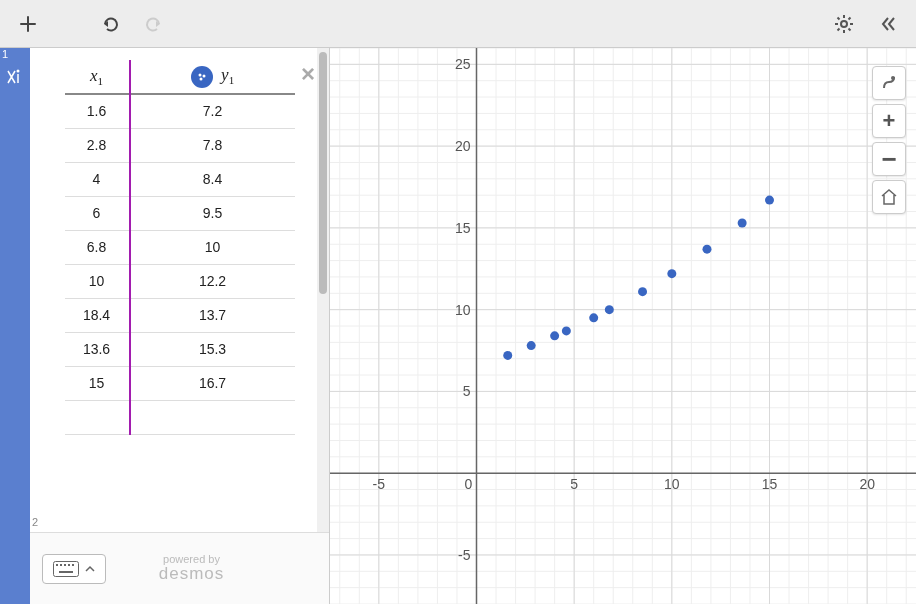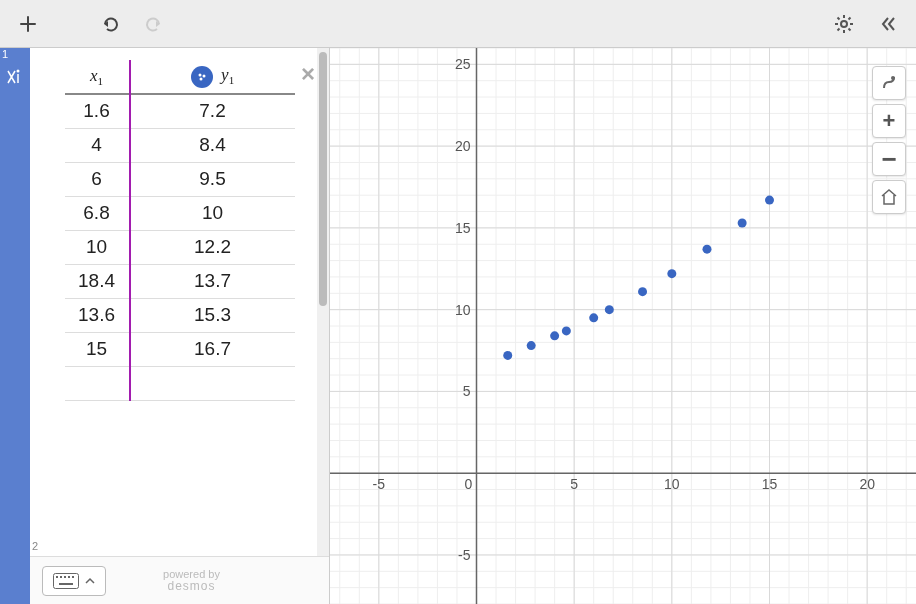--- a/index.html
+++ b/index.html
@@ -9,33 +9,33 @@
 .tb-btn { width: 36px; height: 36px; display: flex; align-items: center; justify-content: center; border-radius: 4px; cursor: pointer; color: #444; }
 .tb-btn.disabled { color: #bbb; cursor: default; }
 .content { display: flex; height: 556px; }
 .left-strip { width: 30px; background: #5a7fcf; color: #fff; font-size: 11px; position: relative; }
 .strip-num { position: absolute; top: 0; left: 2px; color: #fff; font-size: 11px; }
 .strip-icon { position: absolute; top: 20px; left: 5px; }
 .panel { width: 300px; background: #fff; border-right: 1px solid #ccc; position: relative; display: flex; flex-direction: column; }
 .panel-body { flex: 1; overflow: auto; padding: 12px 10px; position: relative; }
 .close-btn { position: absolute; top: 12px; right: 14px; font-size: 24px; color: #aaa; cursor: pointer; font-weight: bold; }
 .tbl { width: 230px; margin: 0 auto 60px auto; border-collapse: collapse; }
-.tbl th, .tbl td { height: 34px; text-align: center; font-size: 19px; color: #222; border-bottom: 1px solid #ddd; }
+.tbl th, .tbl td { height: 34px; text-align: center; font-size: 14px; color: #222; border-bottom: 1px solid #ddd; }
 .tbl th { font-weight: normal; font-style: italic; font-family: 'Times New Roman', serif; font-size: 17px; }
 .tbl .colhead { border-bottom: 2px solid #888; }
 .tbl td:first-child, .tbl th:first-child { border-right: 2px solid #a21caf; }
 .tbl td:first-child { width: 65px; }
 .dot-badge { display: inline-flex; width: 22px; height: 22px; border-radius: 50%; background: #3966c2; align-items: center; justify-content: center; vertical-align: middle; margin-right: 4px; }
 .dot-badge svg circle { fill: #fff; }
 .scrollbar-track { position: absolute; right: 0; top: 0; width: 12px; height: 100%; background: #f0f0f0; }
 .scrollbar-thumb { position: absolute; right: 2px; top: 4px; width: 8px; height: 50%; background: #bbb; border-radius: 4px; }
-.panel-footer { height: 48px; border-top: 1px solid #ddd; display: flex; align-items: center; justify-content: space-between; padding: 16px 12px; background: #fafafa; gap: 22px; }
+.panel-footer { height: 72px; border-top: 1px solid #ddd; display: flex; align-items: center; justify-content: space-between; padding: 16px 12px; background: #fafafa; gap: 22px; }
 .kbd-btn { display: flex; align-items: center; gap: 6px; border: 1px solid #bbb; border-radius: 4px; padding: 6px 10px; background: #fff; cursor: pointer; }
 .powered { font-size: 11px; color: #bbb; text-align: center; line-height: 1.1; }
-.powered .brand { font-size: 12px; letter-spacing: 1px; text-align: center; }
+.powered .brand { font-size: 17px; letter-spacing: 1px; text-align: center; }
 .graph-area { flex: 1; position: relative; background: #fff; }
 .graph-svg { width: 100%; height: 100%; display: block; }
 .side-controls { position: absolute; top: 18px; right: 10px; display: flex; flex-direction: column; gap: 4px; }
 .sc-btn { width: 34px; height: 34px; background: #fff; border: 1px solid #ccc; border-radius: 4px; display: flex; align-items: center; justify-content: center; cursor: pointer; color: #555; font-size: 18px; box-shadow: 0 1px 2px rgba(0,0,0,0.1); }
 .axis-label { font-size: 14px; fill: #555; }
 .grid-minor { stroke: #eee; stroke-width: 1; }
 .grid-major { stroke: #d9d9d9; stroke-width: 1; }
 .axis-line { stroke: #666; stroke-width: 1.5; }
 .pt { fill: #3966c2; }
 sub { font-size: 11px; font-style: normal; }
@@ -103,20 +103,24 @@
                   </svg>
               </span>
               <span>y</span><sub>1</sub>
             </th>
           </tr>
         </thead>
         <tbody id="table-body">
             <tr>
               <td>1.6</td>
               <td>7.2</td>
+            </tr>
+            <tr>
+              <td>2.8</td>
+              <td>7.8</td>
             </tr>
             <tr>
               <td>4</td>
               <td>8.4</td>
             </tr>
             <tr>
               <td>6</td>
               <td>9.5</td>
             </tr>
             <tr>

